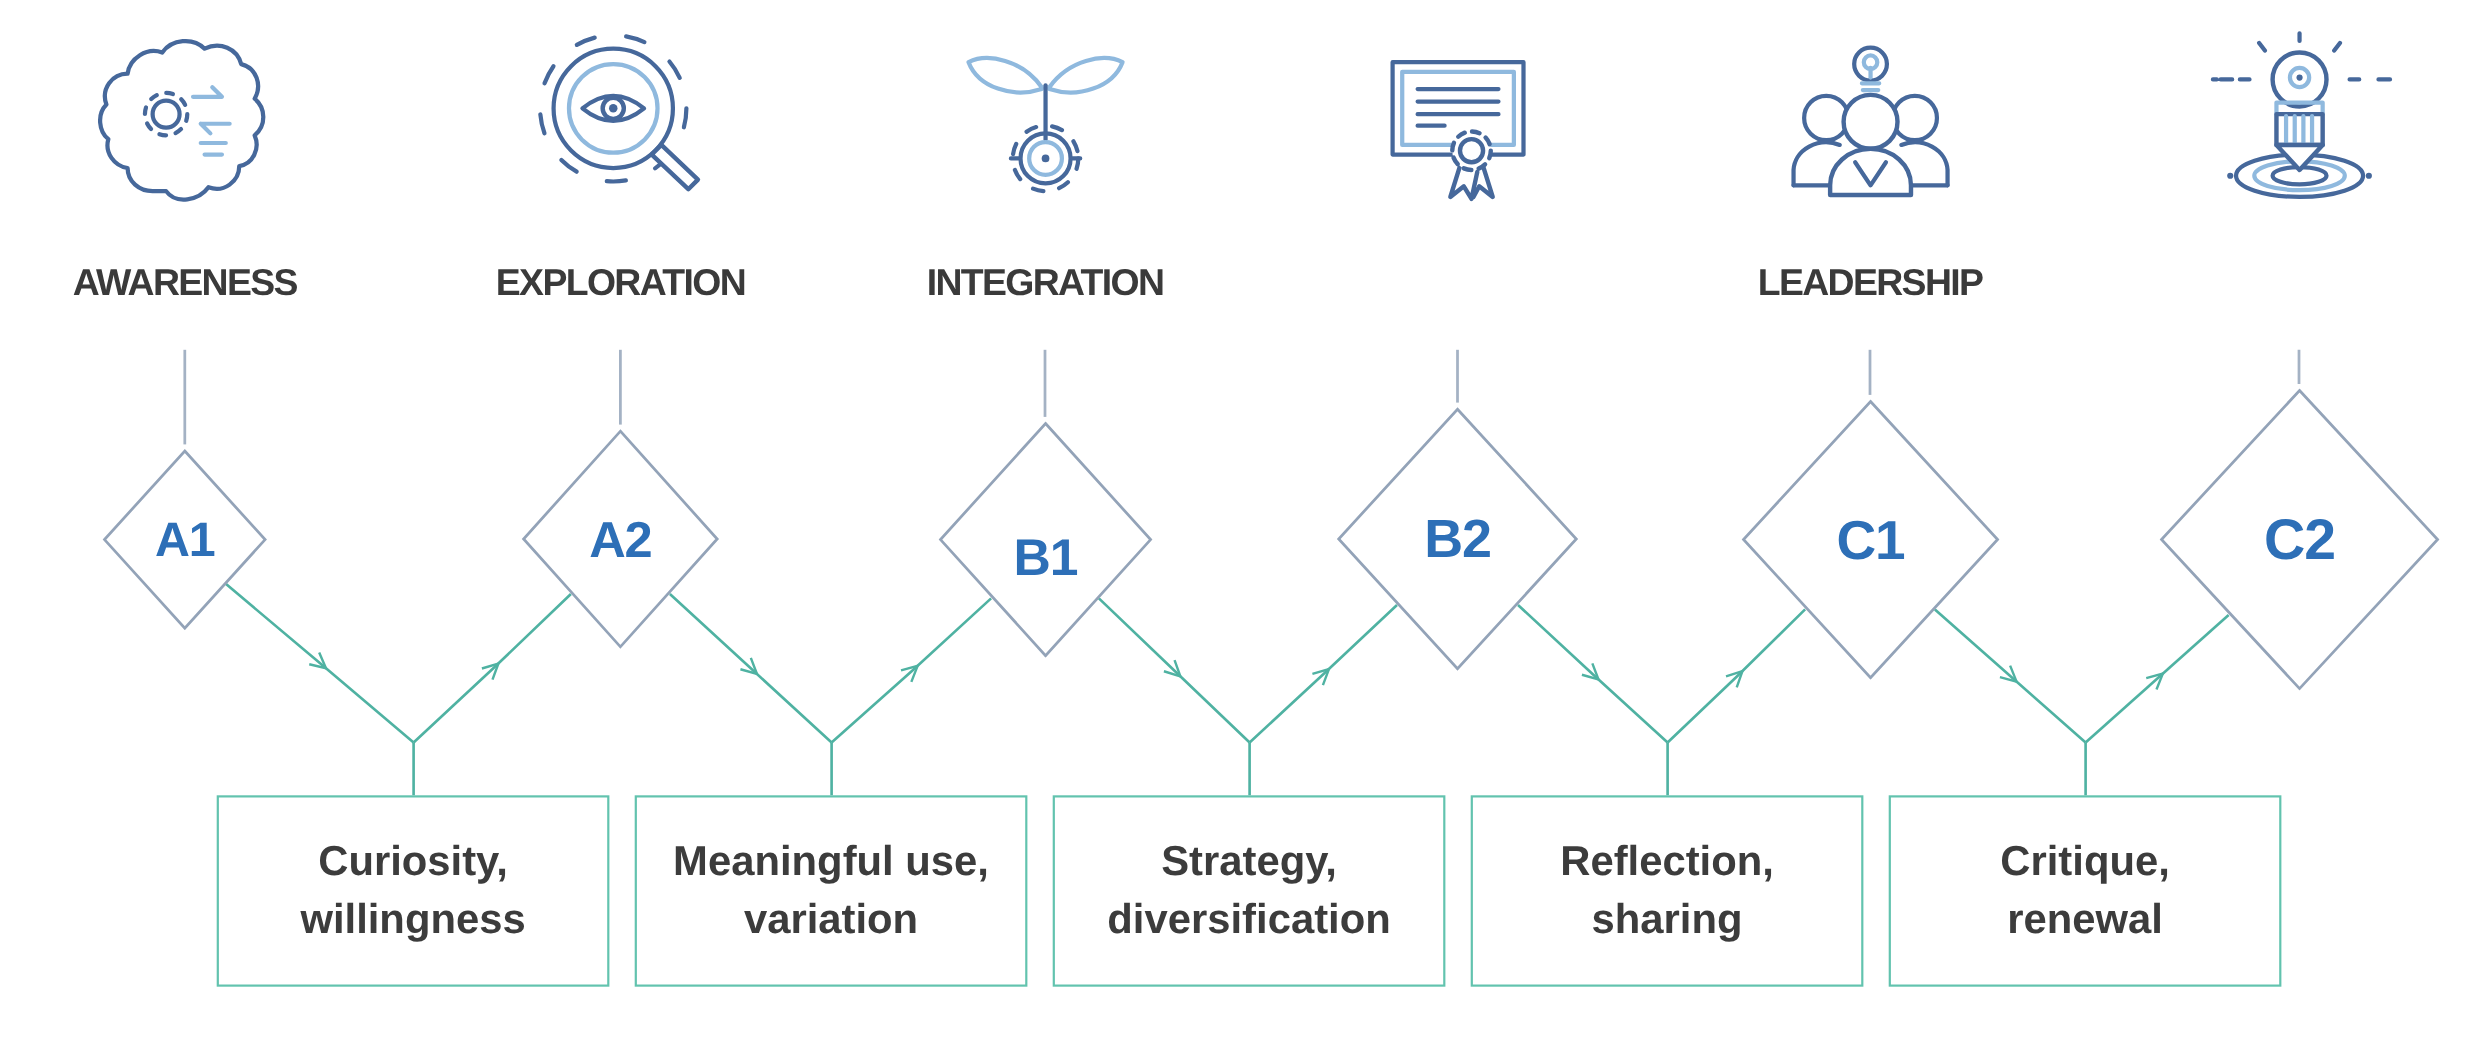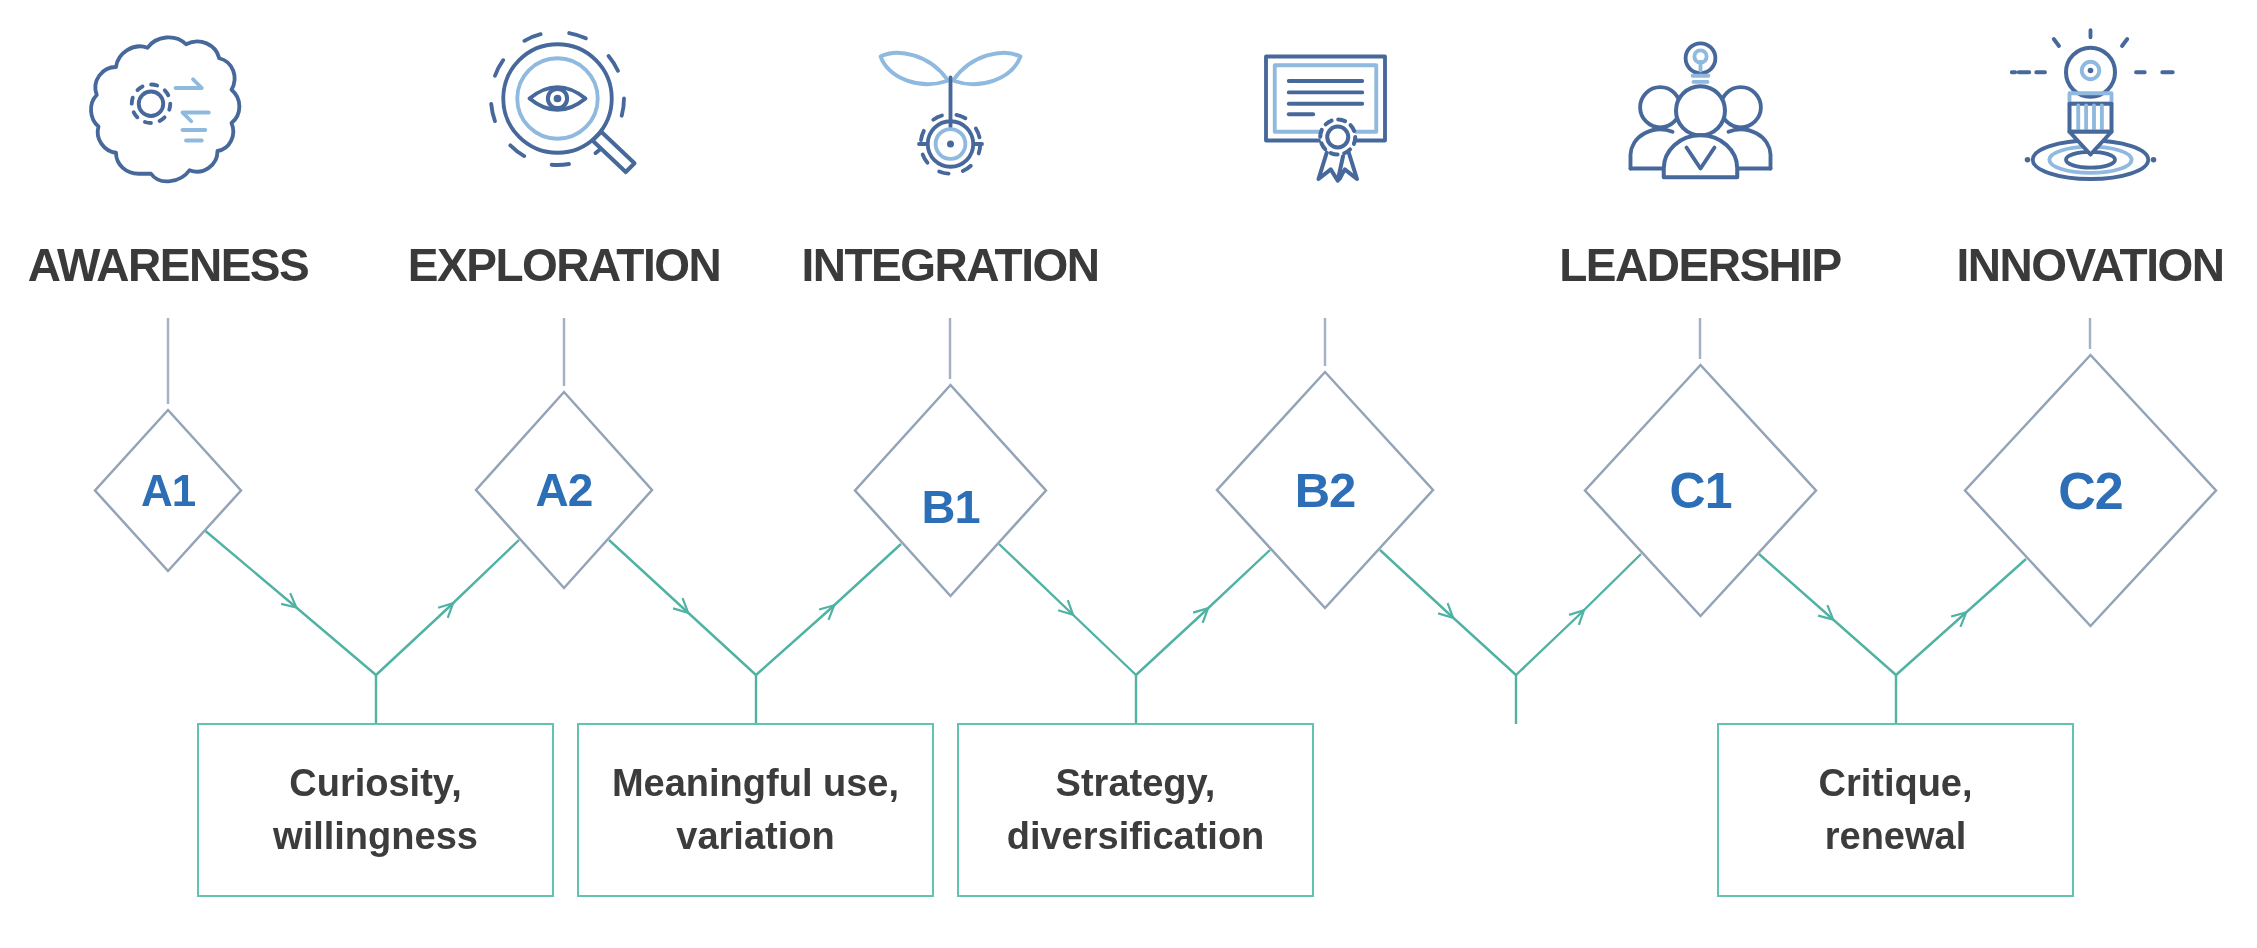--- a/index.html
+++ b/index.html
@@ -23,21 +23,21 @@
     overflow:hidden;
   }
   .connectors{position:absolute;left:0;top:0;}
   .stem{stroke:var(--stem_gray);stroke-width:2.5;fill:none;}
   .flow{stroke:var(--flow_teal);stroke-width:2.4;fill:none;}
   .drop{stroke:var(--flow_teal);stroke-width:2.4;fill:none;}
   .arrowhead{stroke:var(--flow_teal);fill:none;}
   .stage-label{
     position:absolute;
     transform:translateX(-50%);
-    font-size:46px;font-weight:bold;
+    font-size:34px;font-weight:bold;
     letter-spacing:-1.5px;white-space:nowrap;
     color:var(--label_dark);
   }
   .icon{position:absolute;width:175px;height:175px;}
   .icon svg{width:100%;height:100%;}
   .ic-d{stroke:var(--icon_dark);fill:none;stroke-width:2.2;stroke-linecap:round;stroke-linejoin:round;}
   .ic-l{stroke:var(--icon_light);fill:none;stroke-width:2.2;stroke-linecap:round;stroke-linejoin:round;}
   .ic-dw{stroke:var(--icon_dark);fill:#ffffff;stroke-width:2.3;stroke-linecap:round;stroke-linejoin:round;}
   .ic-fd{fill:var(--icon_dark);stroke:none;}
   .diamond{position:absolute;display:flex;align-items:center;justify-content:center;}
@@ -175,21 +175,20 @@
       <rect class="ic-dw" x="38" y="45" width="24" height="16" stroke-width="2.2"></rect>
       <path class="ic-l" d="M43,46 v14 M47.5,46 v14 M52,46 v14 M56.5,46 v14" stroke-width="2"></path>
       <path class="ic-dw" d="M38,61 L50,74 L62,61 Z" stroke-width="2.4"></path>
     </svg>
   </div>
 
   <div class="stage-label" style="left:168px;top:238px;">AWARENESS</div>
   <div class="stage-label" style="left:564px;top:238px;">EXPLORATION</div>
   <div class="stage-label" style="left:950px;top:238px;">INTEGRATION</div>
   <div class="stage-label" style="left:1700px;top:238px;">LEADERSHIP</div>
-  <div class="stage-label" style="left:2090px;top:238px;">INNOVATION</div>
 
   <div class="diamond" style="left:93px;top:408px;width:150px;height:165px;">
     <svg viewBox="0 0 150 165" preserveAspectRatio="none">
         <polygon points="75,2 148,82.5 75,163 2,82.5"></polygon>
       </svg>
     <span class="code" style="font-size:44px;">A1</span>
   </div>
   <div class="diamond" style="left:474px;top:390px;width:180px;height:200px;">
     <svg viewBox="0 0 180 200" preserveAspectRatio="none">
         <polygon points="90,2 178,100 90,198 2,100"></polygon>
@@ -226,18 +225,22 @@
 willingness</div>
   </div>
   <div class="descriptor" style="left:577px;top:723px;">
     <div class="txt">Meaningful use,
 variation</div>
   </div>
   <div class="descriptor" style="left:957px;top:723px;">
     <div class="txt">Strategy,
 diversification</div>
   </div>
+  <div class="descriptor" style="left:1337px;top:723px;">
+    <div class="txt">Reflection,
+sharing</div>
+  </div>
   <div class="descriptor" style="left:1717px;top:723px;">
     <div class="txt">Critique,
 renewal</div>
   </div>
 
 </div>
 
 </body></html>

